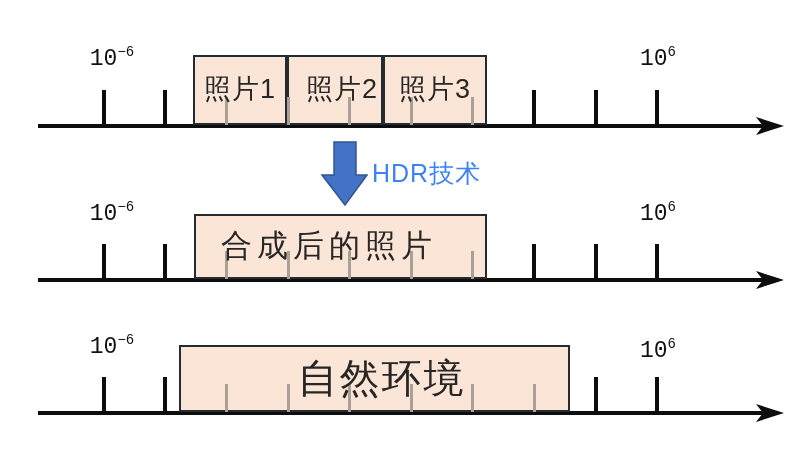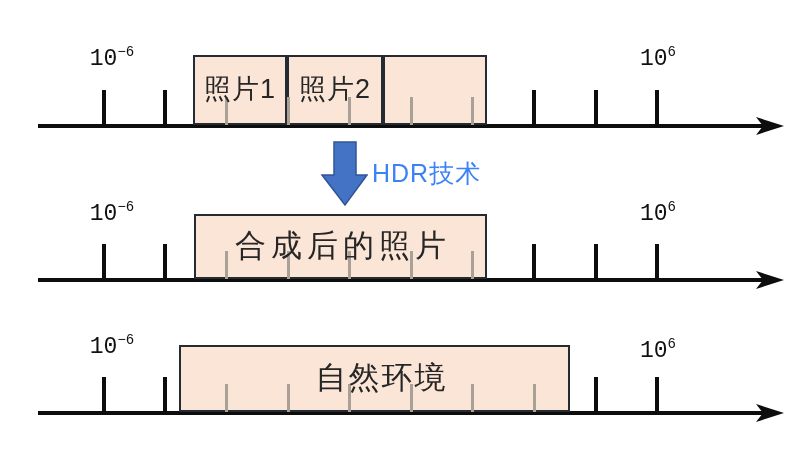--- a/index.html
+++ b/index.html
@@ -16,21 +16,21 @@
   .range-box {
     position: absolute; box-sizing: border-box;
     background: #fbe5d6; border: 2px solid #252b33;
   }
   .box-label {
     position: absolute; display: flex; align-items: center; justify-content: center;
     color: #262626; line-height: 1;
   }
   .box-label.size-s { font-size: 27px; letter-spacing: 1px; text-align: center; }
   .box-label.size-m { font-size: 31px; letter-spacing: 5px; padding-left: 5px; box-sizing: border-box; }
-  .box-label.size-n { font-size: 31px; letter-spacing: 2px; padding-left: 14px; box-sizing: border-box; }
+  .box-label.size-n { font-size: 40px; letter-spacing: 2px; padding-left: 14px; box-sizing: border-box; }
   .scale-label {
     position: absolute; width: 60px; text-align: center;
     font-family: Liberation Mono, monospace; font-size: 23px; color: #101010;
   }
   .scale-label sup { font-size: 14px; line-height: 0; }
   .hdr-label { position: absolute; font-size: 25px; color: #3b82f6; letter-spacing: 1px; }
 </style>
 </head>
 <body>
 
@@ -54,21 +54,22 @@
   <div class="range-box" style="left:287px; top:55px; width:96px;  height:70px;"></div>
   <div class="range-box" style="left:383px; top:55px; width:104px; height:70px;"></div>
 
   <div class="tick minor" style="left:225px; top:97px;"></div>
   <div class="tick minor" style="left:287px; top:97px;"></div>
   <div class="tick minor" style="left:348px; top:97px;"></div>
   <div class="tick minor" style="left:410px; top:97px;"></div>
   <div class="tick minor" style="left:471px; top:97px;"></div>
 
   <div class="box-label size-s" style="left:193px; top:55px; width:94px;  height:68px;">照片1</div>
-  <div class="box-label size-s" style="left:287px; top:55px; width:96px;  height:68px;">照片2</div>
+  <div class="box-label size-s" style="left:294px; top:55px; width:96px;  height:68px;">照片2</div>
+  <div class="box-label size-s" style="left:383px; top:55px; width:104px; height:68px;">照片3</div>
 
   <svg style="position:absolute; left:321px; top:141px;" width="47" height="65" viewBox="0 0 47 65">
     <polygon points="13,1 35,1 35,34 46,34 24,64 1,34 13,34" fill="#4472c4" stroke="#2f5597" stroke-width="1.5"></polygon>
   </svg>
   <div class="hdr-label" style="left:372px; top:157px;">HDR技术</div>
 
   <div class="scale-label" style="left:82px; top:201px;"><span>10</span><sup>−6</sup></div>
   <div class="scale-label" style="left:628px; top:201px;"><span>10</span><sup>6</sup></div>
 
   <div class="axis-line" style="left:38px; top:278px; width:730px;"></div>
@@ -83,21 +84,21 @@
   <div class="tick major" style="left:655px; top:244px;"></div>
 
   <div class="range-box" style="left:194px; top:214px; width:293px; height:65px;"></div>
 
   <div class="tick minor" style="left:225px; top:251px;"></div>
   <div class="tick minor" style="left:287px; top:251px;"></div>
   <div class="tick minor" style="left:348px; top:251px;"></div>
   <div class="tick minor" style="left:410px; top:251px;"></div>
   <div class="tick minor" style="left:471px; top:251px;"></div>
 
-  <div class="box-label size-m" style="left:194px; top:214px; width:293px; height:63px;">合成后的照片</div>
+  <div class="box-label size-m" style="left:180px; top:214px; width:293px; height:63px;">合成后的照片</div>
 
   <div class="scale-label" style="left:82px; top:334px;"><span>10</span><sup>−6</sup></div>
   <div class="scale-label" style="left:628px; top:338px;"><span>10</span><sup>6</sup></div>
 
   <div class="axis-line" style="left:38px; top:411px; width:730px;"></div>
   <svg class="arrowhead" style="left:754px; top:402px;" viewBox="0 0 32 22">
       <path d="M2,2 L30,11 L2,20 L9,11 Z" fill="#0d0d0d"></path>
     </svg>
 
   <div class="tick major" style="left:102px; top:377px;"></div>

